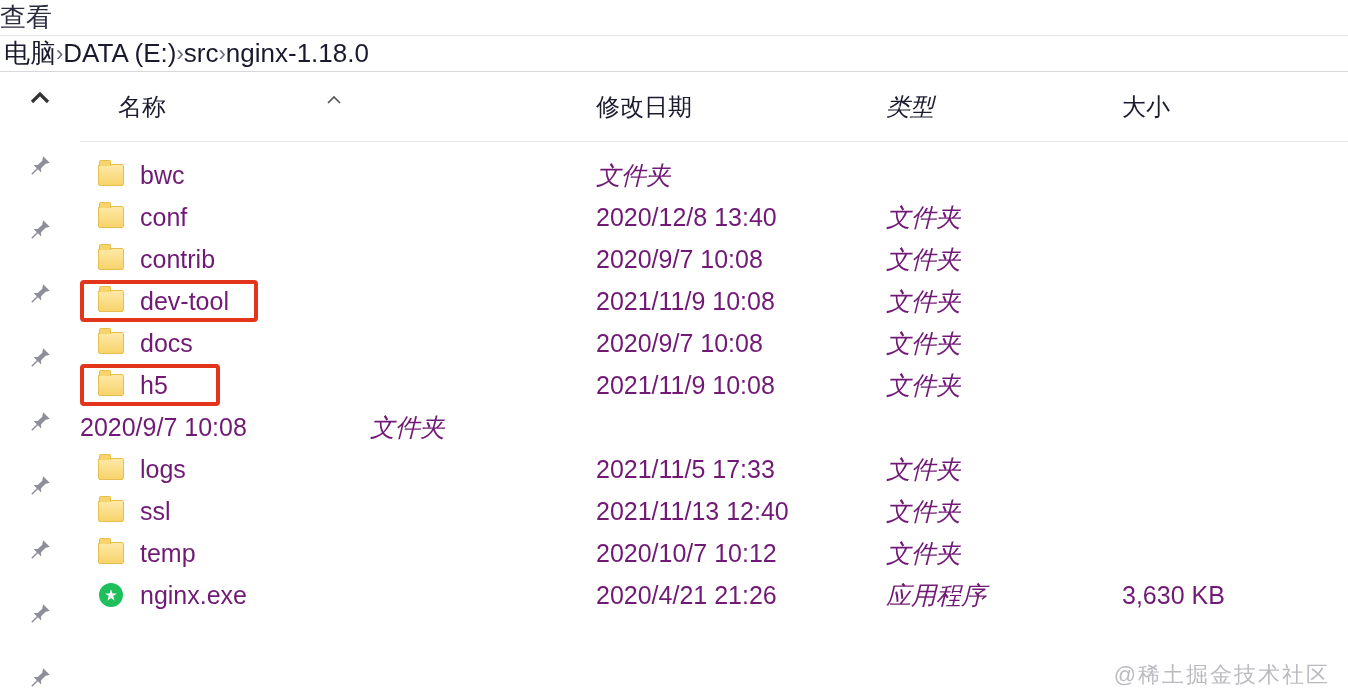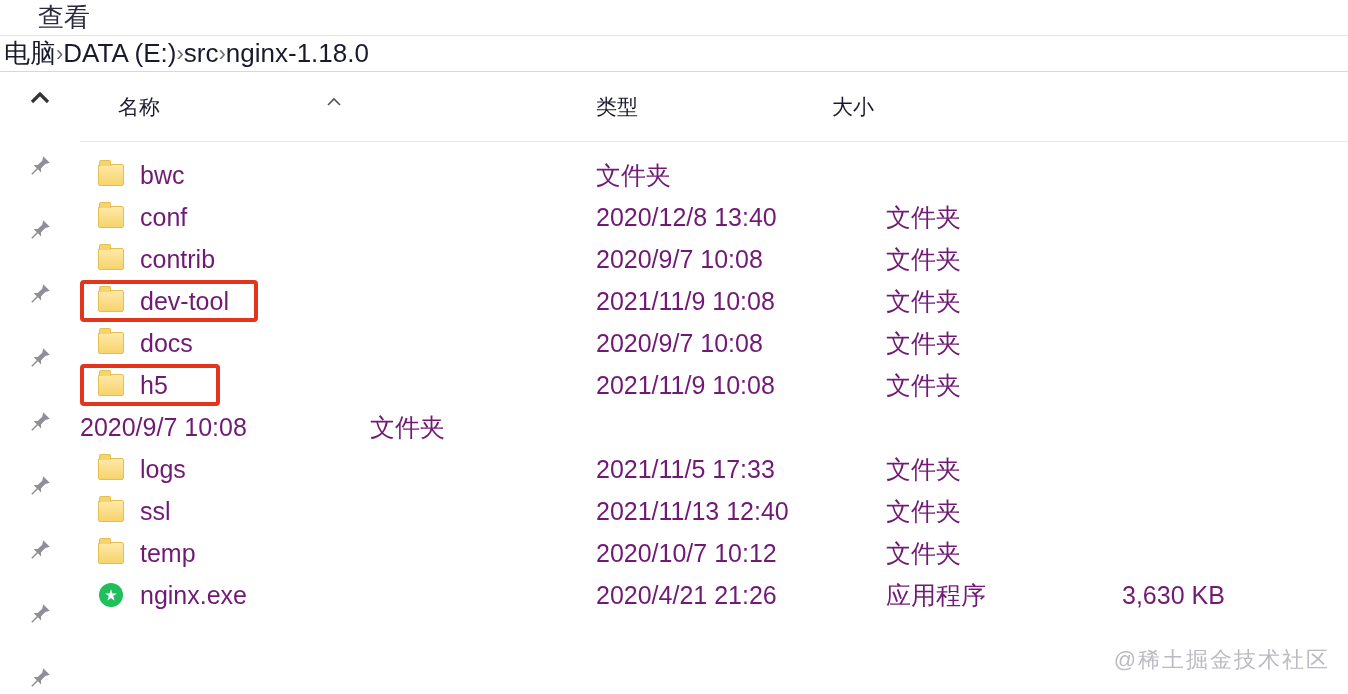--- a/index.html
+++ b/index.html
@@ -1,58 +1,58 @@
 <!DOCTYPE html>
 <html><head>
 <meta charset="utf-8">
 <style>
   * { margin:0; padding:0; box-sizing:border-box; }
   html,body { width:1348px; height:694px; font-family:"Microsoft YaHei","Segoe UI",sans-serif; background:#fff; color:#1a1a2e; overflow:hidden; }
   body { display:flex; flex-direction:column; }
 
   
-  .menu { height:72px; display:flex; align-items:center; padding-left:38px; border-bottom:1px solid #e5e5e8; }
+  .menu { height:72px; display:flex; align-items:center; border-bottom:1px solid #e5e5e8; }
   .menu-item { font-size:26px; color:#2b2b40; }
 
   
   .crumbs { height:82px; display:flex; align-items:center; padding-left:4px; font-size:26px; color:#1a1a2e; border-bottom:1px solid #d7d7dc; }
   .crumb { cursor:pointer; }
   .sep { color:#6b6b7a; font-size:22px; user-select:none; }
 
   
   .main { flex:1; display:flex; }
   .side { width:80px; display:flex; flex-direction:column; align-items:center; padding-top:16px; }
   .scroll-up { width:20px; height:20px; color:#444; font-size:14px; display:flex; align-items:center; justify-content:center; margin-bottom:44px; cursor:pointer;}
   .pin { width:26px; height:26px; margin-bottom:38px; cursor:pointer; }
   .pin svg { width:100%; height:100%; }
 
   .list { flex:1; display:flex; flex-direction:column; }
 
   
-  .colhead { height:70px; display:flex; align-items:center; border-bottom:1px solid #e5e5e8; font-size:21px; color:#1a1a2e; }
+  .colhead { height:70px; display:flex; align-items:center; border-bottom:1px solid #e5e5e8; font-size:24px; color:#1a1a2e; }
   .c-name  { width:516px; padding-left:38px; position:relative; }
   .c-date  { width:290px; }
-  .c-type  { width:236px; }
+  .c-type  { width:236px;font-style:italic; }
   .c-size  { flex:1; }
   .sort-caret { position:absolute; left:246px; top:-2px; font-size:18px; color:#555; }
 
   .rows { flex:1; padding-top:12px; }
   .row { height:42px; display:flex; align-items:center; font-size:25px; color:#701a75; position:relative; }
   .row .c-name { display:flex; align-items:center; gap:16px; padding-left:18px; }
   .row .c-date, .row .c-type, .row .c-size { display:flex; align-items:center; }
 
   .icon-box { width:26px; height:26px; display:flex; align-items:center; justify-content:center; flex:none;}
   .folder { width:26px; height:22px; background:linear-gradient(#ffe9a8,#f6d36b); border:1px solid #e5c04f; border-radius:2px; position:relative; }
   .folder::before { content:""; position:absolute; top:-5px; left:0; width:10px; height:5px; background:#f6d36b; border:1px solid #e5c04f; border-bottom:none; border-radius:2px 2px 0 0; }
   .exe { width:24px; height:24px; border-radius:50%; background:#1fbf5c; display:flex; align-items:center; justify-content:center; }
   .exe svg { width:14px; height:14px; fill:#fff; }
 
   .highlight { position:absolute; left:0; top:0; height:42px; border:4px solid #e3341c; border-radius:4px; pointer-events:none; }
 
-  .watermark { position:absolute; right:18px; bottom:19px; font-size:22px; color:rgba(130,130,140,0.55); letter-spacing:2px;margin-left:33px; }
+  .watermark { position:absolute; right:18px; bottom:4px; font-size:22px; color:rgba(130,130,140,0.55); letter-spacing:2px;margin-left:33px; }
 </style>
 </head>
 <body>
 
 <div class="menu">
   <div class="menu-item">查看</div>
 </div>
 
 <div class="crumbs">
     <span class="crumb">电脑</span>
@@ -104,20 +104,21 @@
   <div class="list">
     <div class="colhead">
       <div class="c-name">
         <span>名称</span>
         <span class="sort-caret">
           <svg width="16" height="10" viewBox="0 0 16 10">
               <path d="M2 8 L8 2 L14 8" fill="none" stroke="#555" stroke-width="1.6"></path>
             </svg>
         </span>
       </div>
+      <div class="c-date">修改日期</div>
       <div class="c-type">类型</div>
       <div class="c-size">大小</div>
     </div>
     <div class="rows">
         <div class="row">
           <div class="c-name">
             <span class="icon-box">
               <span class="folder"></span>
             </span>
             <span>bwc</span>

